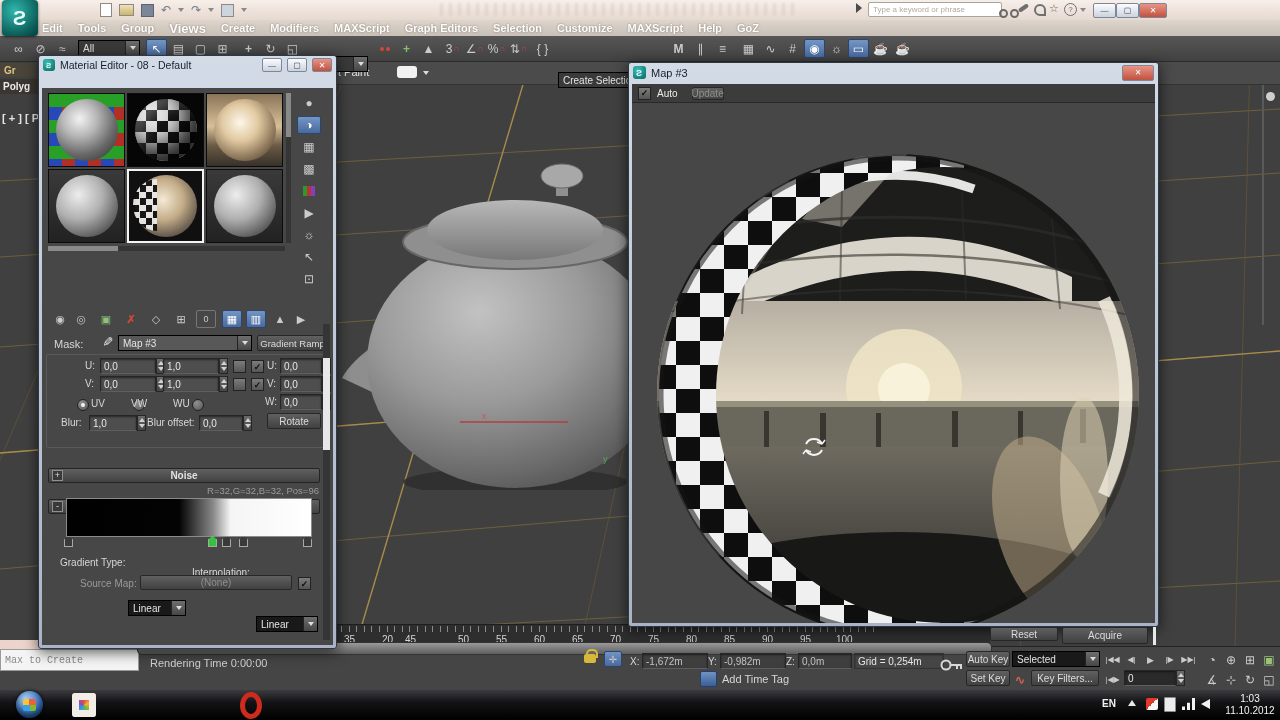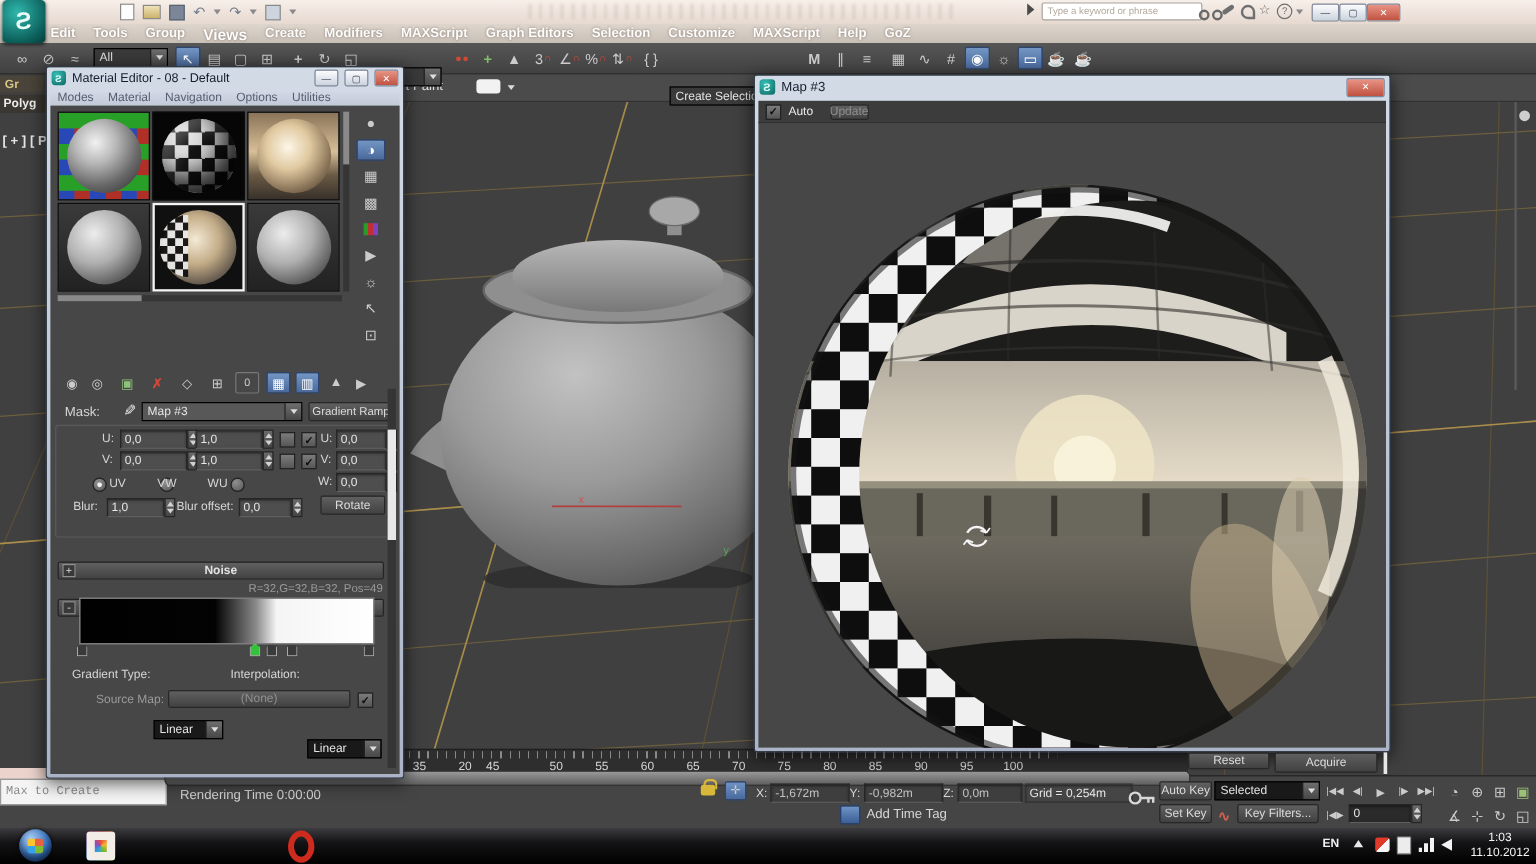--- a/index.html
+++ b/index.html
@@ -537,27 +537,20 @@
   <div class="tbar" style="height:18px">
     <span class="maxico" style="width:12px;height:12px;font-size:8px">
         <span class="mirror">S</span>
       </span>
     <span style="flex:1;font-size:10.5px">Material Editor - 08 - Default</span>
     <span class="wbtn" style="width:18px;height:12px">—</span>
     <span class="wbtn" style="width:18px;height:12px">▢</span>
     <span class="wbtn close" style="width:18px;height:12px">✕</span>
   </div>
 
-  <div class="abs" style="left:3px;top:19px;width:291px;height:13px;background:linear-gradient(#d4dae6,#c2c9d8);display:flex;gap:12px;align-items:center;padding-left:6px;box-sizing:border-box">
-    <span class="menu-item">Modes</span>
-    <span class="menu-item">Material</span>
-    <span class="menu-item">Navigation</span>
-    <span class="menu-item">Options</span>
-    <span class="menu-item">Utilities</span>
-  </div>
 
   <div class="abs" style="left:3px;top:32px;width:291px;height:557px;background:#474747;overflow:hidden">
 
     <div class="slot" style="left:6px;top:5px;background:repeating-conic-gradient(#28a028 0 25%,#b03028 0 50%,#2848b8 0 75%,#111 0) 0 0/26px 26px">
       <div class="ball" style="background:radial-gradient(circle at 38% 32%,#f2f2f2,#b8b8b8 30%,#6a6a6a 62%,#2e2e2e 95%)"></div>
     </div>
     <div class="slot" style="left:85px;top:5px;background:#060606">
       <div class="ball" style="background:repeating-conic-gradient(#e2e2e2 0 25%,#141414 0 50%) 0 0/22px 22px;box-shadow:inset -12px -14px 22px rgba(0,0,0,.85),inset 8px 8px 14px rgba(255,255,255,.3)"></div>
     </div>
     <div class="slot" style="left:164px;top:5px;background:linear-gradient(180deg,#8a7458,#d8bf98 45%,#6a5a44 72%,#38312a)">
@@ -771,38 +764,38 @@
     </div>
 
     <div class="roll abs" style="left:6px;top:364px;width:270px">
       <span class="pm">+</span>
       <span>Noise</span>
     </div>
     <div class="roll abs" style="left:6px;top:380px;width:270px">
       <span class="pm">-</span>
       <span>Gradient Ramp Parameters</span>
     </div>
-    <span class="tx dim" style="position:absolute;right:14px;top:397px;font-size:9.5px">R=32,G=32,B=32, Pos=49</span>
+    <span class="tx dim" style="position:absolute;right:14px;top:397px;font-size:9.5px">R=32,G=32,B=32, Pos=96</span>
 
     <div class="abs" style="left:24px;top:410px;width:244px;height:37px;border:1px solid #8a8a8a;
                 background:linear-gradient(90deg,#010101 0%,#030303 46%,#8a8a8a 60%,#f5f5f5 67%,#fff 100%)"></div>
     <div class="flag" style="left:22px;top:448px"></div>
     <div class="flag" style="left:166px;top:448px;background:#35c23c"></div>
     <div class="flag" style="left:180px;top:448px"></div>
     <div class="flag" style="left:197px;top:448px"></div>
     <div class="flag" style="left:261px;top:448px"></div>
 
     <span class="tx" style="position:absolute;left:18px;top:469px">Gradient Type:</span>
     <div class="combo abs" style="left:86px;top:466px;width:58px">
       <span>Linear</span>
         <span class="arr">
           <i></i>
         </span>
     </div>
-    <span class="tx" style="position:absolute;left:150px;top:469px">Interpolation:</span>
+    <span class="tx" style="position:absolute;left:150px;top:479px">Interpolation:</span>
     <div class="combo abs" style="left:214px;top:466px;width:62px">
       <span>Linear</span>
         <span class="arr">
           <i></i>
         </span>
     </div>
 
     <span class="tx dim" style="position:absolute;left:38px;top:490px">Source Map:</span>
     <div class="btn dis abs" style="left:98px;top:487px;width:152px;height:15px">
       <span>(None)</span>

